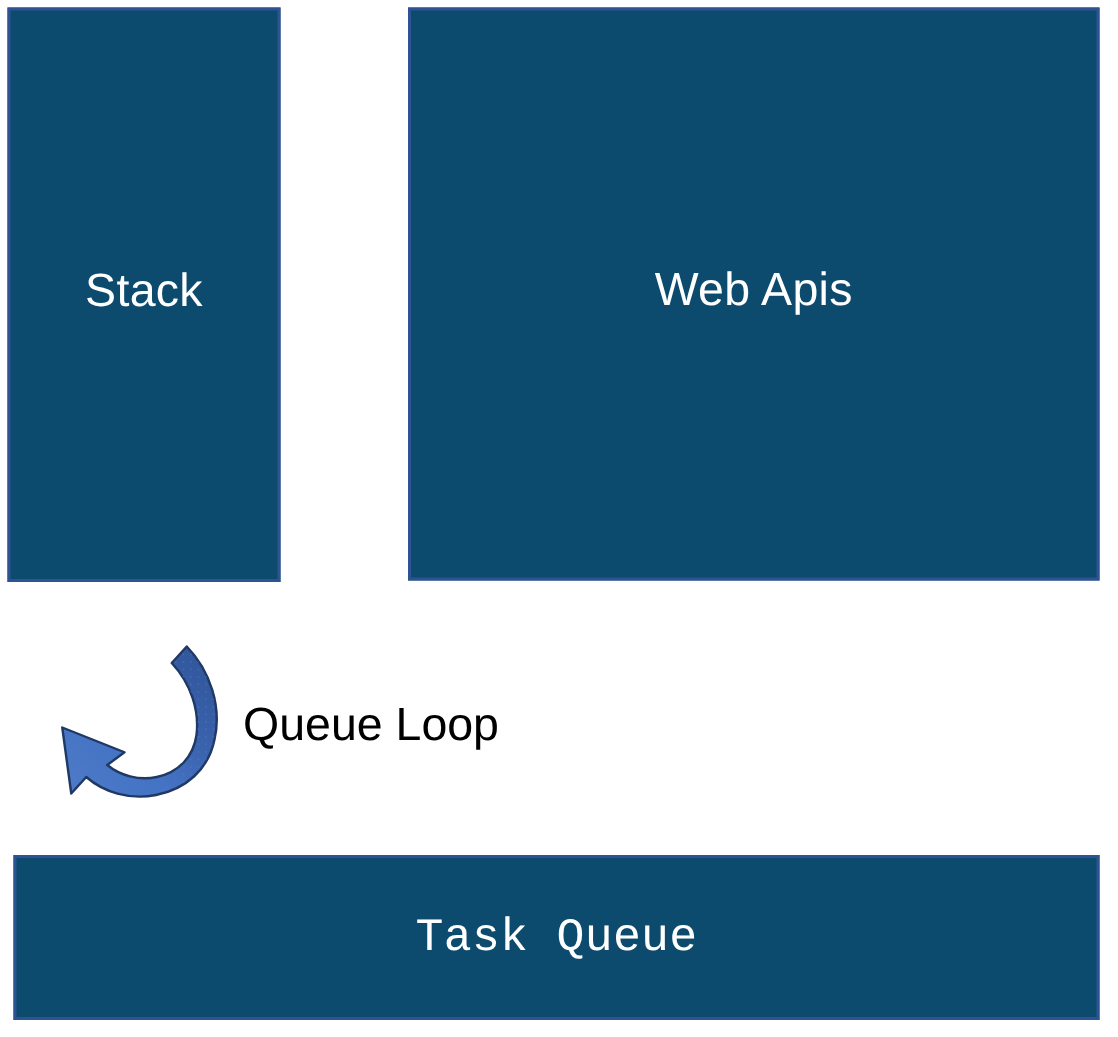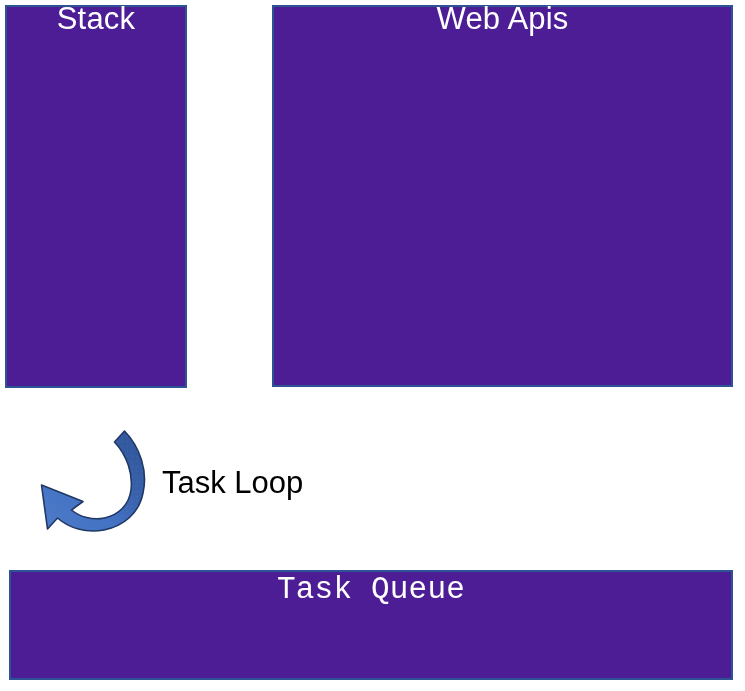--- a/index.html
+++ b/index.html
@@ -16,23 +16,24 @@
     width: 745px;
     height: 691px;
     background: #ffffff;
     overflow: hidden;
   }
 
   
   .box {
     position: absolute;
     box-sizing: border-box;
-    background: #4c1d95;
+    background: #0c4a6e;
     border: 2px solid #2E5395;
     display: flex;
+    align-items: center;
     justify-content: center;
   }
   .box-label {
     color: #ffffff;
     font-family: "Liberation Sans", sans-serif;
     font-weight: 400;
     letter-spacing: 0.2px;
     white-space: nowrap;
   }
 
@@ -143,19 +144,19 @@
           M 88.5 6
           C 104 22, 112 46, 107 68
           C 103 88, 88 101, 68 105
           C 80 96, 91 85, 95 65
           C 97 49, 91.5 31, 78.5 17
           Z
         " fill="url(#dots)" stroke="none" opacity="0.9"></path>
     </svg>
   </div>
 
-  <div id="event-loop-label">Task Loop</div>
+  <div id="event-loop-label">Queue Loop</div>
 
   <div class="box" id="taskqueue-box">
     <span class="box-label">Task Queue</span>
   </div>
 
 </div>
 
 </body></html>

